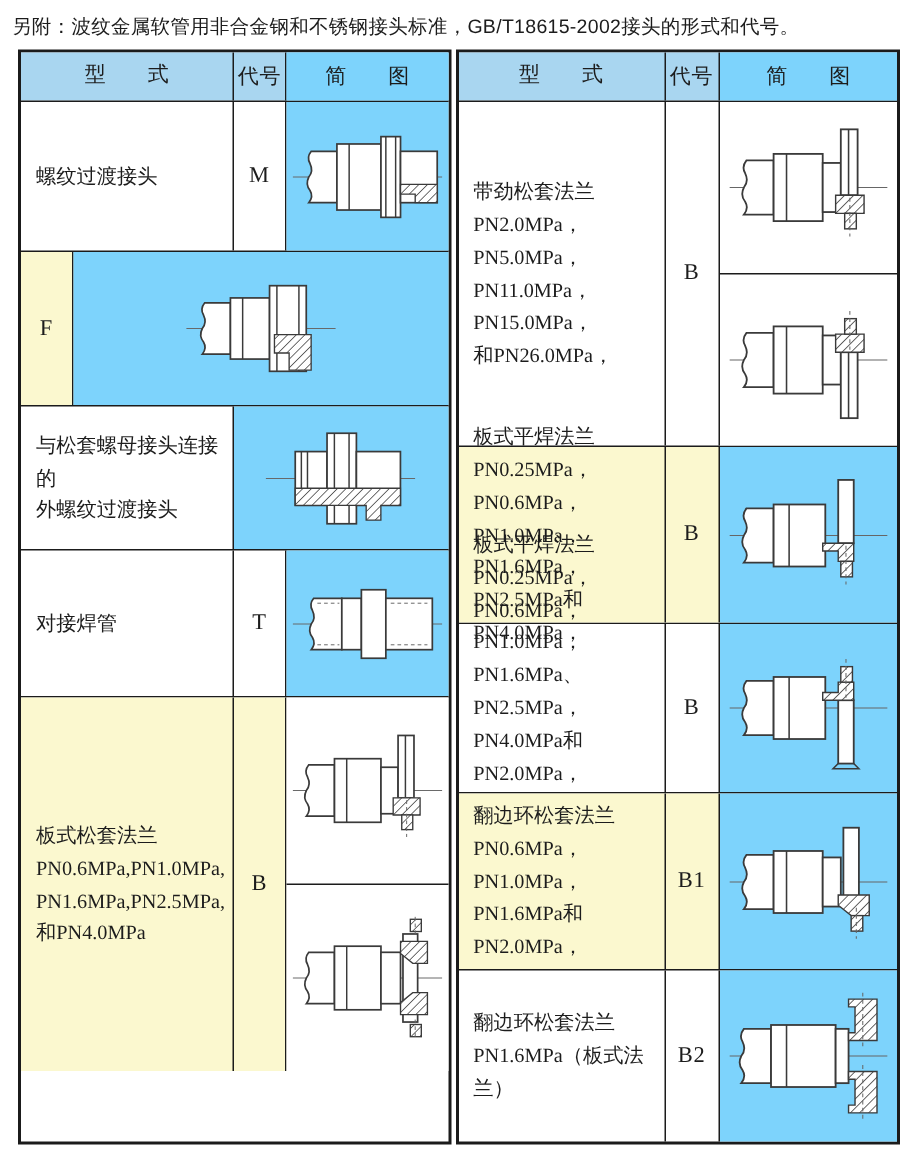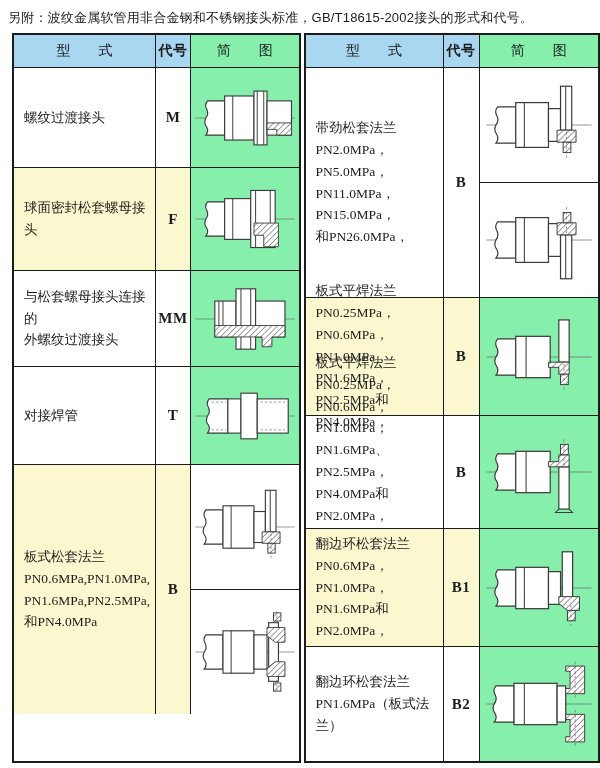--- a/index.html
+++ b/index.html
@@ -15,25 +15,25 @@
   .tables{display:flex;margin-left:12px;}
   .tbl{border:2px solid #1b1b1b;background:#fff;box-sizing:border-box;}
   .tbl-left{width:290px;margin-right:3px;}
   .tbl-right{width:298px;}
   .row{display:flex;box-sizing:border-box;}
   .row + .row{border-top:1.6px solid #1b1b1b;}
   .cell{box-sizing:border-box;display:flex;align-items:center;}
   .c-type{padding:4px 4px 4px 10px;font-size:13.5px;line-height:1.62;white-space:pre-line;}
   .tbl-left .c-type{width:142px;}
   .tbl-right .c-type{width:138px;}
-  .c-code{justify-content:center;font-size:15px;letter-spacing:.5px;font-weight:bold;}
+  .c-code{justify-content:center;font-size:15px;letter-spacing:.5px;}
   .tbl-left .c-code{width:35px;}
   .tbl-right .c-code{width:36px;}
   .c-type,.c-code{border-right:1.6px solid #1b1b1b;}
-  .c-diag{flex:1;justify-content:center;background:#86efac;}
+  .c-diag{flex:1;justify-content:center;background:#7dd3fc;}
   .hdr{background:#a9d6f0;height:32px;}
   .hdr .cell{justify-content:center;font-size:14px;padding:0;white-space:nowrap;}
   .hl{background:#fbf8cf;}
   .diag-split{flex:1;display:flex;flex-direction:column;align-self:stretch;}
   .diag-split .half{flex:1;display:flex;align-items:center;justify-content:center;background:#fff;}
   .diag-split .half + .half{border-top:1.6px solid #1b1b1b;}
   
   svg.diag{display:block;}
   .wh{fill:#ffffff;stroke:#3a3a3a;stroke-width:1.4;}
   .ln{fill:none;stroke:#3a3a3a;stroke-width:1.2;}
@@ -76,40 +76,38 @@
           <rect class="wh" x="76" y="17" width="16" height="66"></rect>
             <line class="ln" x1="80" y1="17" x2="80" y2="83"></line>
             <line class="ln" x1="88" y1="17" x2="88" y2="83"></line>
           <rect class="wh" x="92" y="29" width="30" height="42"></rect>
           <path class="ht" d="M92,56 H122 V71 H104 V64 H92 Z"></path>
         </svg>
       </div>
     </div>
 
     <div class="row" style="height:103px">
-      <div class="cell c-type hl">球面密封松套螺母接头</div>
       <div class="cell c-code hl">F</div>
       <div class="cell c-diag">
         <svg class="diag" width="106" height="84" viewBox="0 0 130 100">
           <line class="cl" x1="4" y1="50" x2="126" y2="50"></line>
           <path class="wh" d="M40,29 H19 q-4,5 -1,10 q3,6 -1,11 q-3,6 1,11 q3,5 -1,10 H40 Z"></path>
           <rect class="wh" x="40" y="25" width="32" height="50"></rect>
             <line class="ln" x1="50" y1="25" x2="50" y2="75"></line>
           <rect class="wh" x="72" y="15" width="30" height="70"></rect>
             <line class="ln" x1="78" y1="15" x2="78" y2="85"></line>
             <line class="ln" x1="96" y1="15" x2="96" y2="85"></line>
           <path class="ht" d="M76,55 H106 V84 H88 V70 H76 Z"></path>
         </svg>
       </div>
     </div>
 
     <div class="row" style="height:96px">
       <div class="cell c-type">与松套螺母接头连接的
 外螺纹过渡接头</div>
-      <div class="cell c-code">MM</div>
       <div class="cell c-diag">
         <svg class="diag" width="106" height="84" viewBox="0 0 130 100">
           <line class="cl" x1="4" y1="50" x2="126" y2="50"></line>
           <rect class="wh" x="28" y="28" width="26" height="44"></rect>
             <line class="ln" x1="33" y1="28" x2="33" y2="72"></line>
             <line class="ln" x1="38" y1="28" x2="38" y2="72"></line>
           <rect class="wh" x="54" y="13" width="24" height="74"></rect>
             <line class="ln" x1="60" y1="13" x2="60" y2="87"></line>
             <line class="ln" x1="72" y1="13" x2="72" y2="87"></line>
           <rect class="wh" x="78" y="28" width="36" height="44"></rect>

